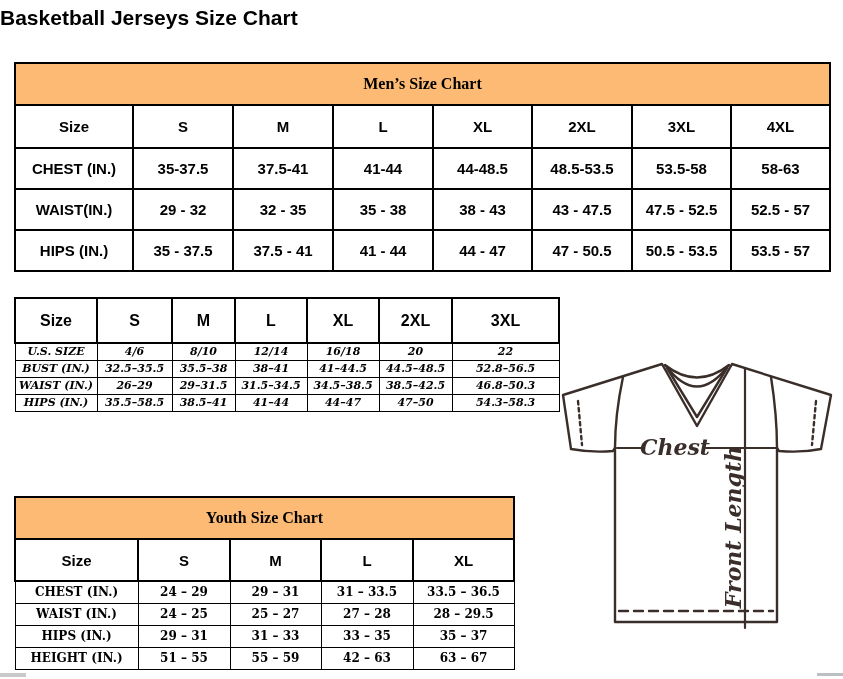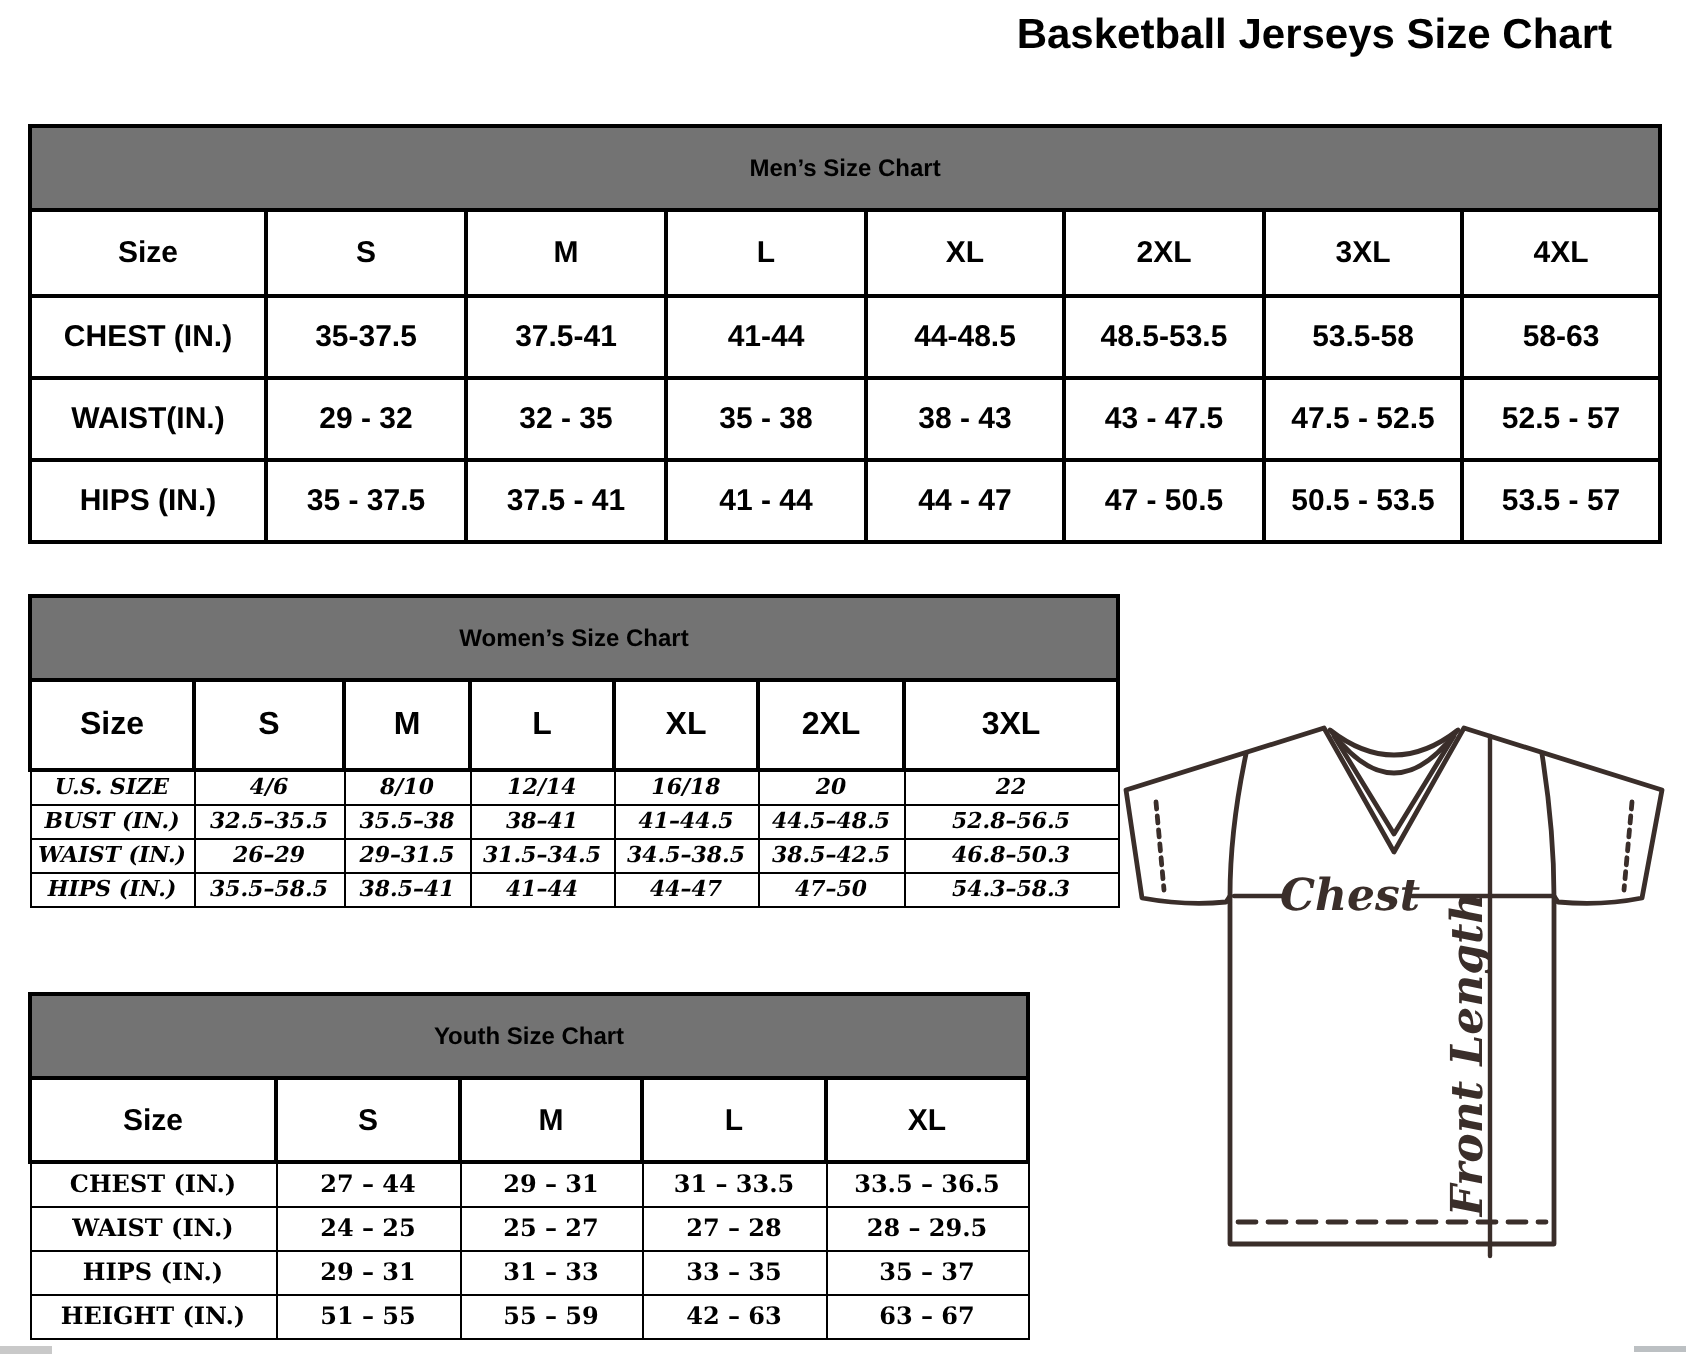--- a/index.html
+++ b/index.html
@@ -1,23 +1,23 @@
 <!DOCTYPE html>
 <html><head>
 <meta charset="utf-8">
 <style>
   html,body{margin:0;padding:0;background:#ffffff;}
   #screen{position:relative;width:843px;height:679px;background:#ffffff;overflow:hidden;
           font-family:"Liberation Sans",sans-serif;color:#000;}
-  .page-title{position:absolute;left:0;top:6px;width:806px;text-align:right;
+  .page-title{position:absolute;left:0;top:6px;width:806px;text-align:left;
               font-size:21px;font-weight:bold;letter-spacing:0px;}
   table.chart-table{position:absolute;border-collapse:collapse;table-layout:fixed;background:#fff;}
   table.chart-table th,table.chart-table td{border:2px solid #000;text-align:center;
       vertical-align:middle;font-weight:bold;padding:0;overflow:hidden;white-space:nowrap;}
-  .table-caption{background:#737373;font-size:12px;height:40px;}
+  .table-caption{background:#fdba74;font-size:16px;height:40px;font-family:Liberation Serif, serif;}
   
   #mens-table .header-row th{font-size:15px;height:41px;}
   #mens-table tbody.data-body tr{height:41px;}
   #mens-table tbody.data-body th,#mens-table tbody.data-body td{font-size:15px;}
   
   #womens-table .header-row th{font-size:16px;height:43px;}
   #womens-table tbody.data-body tr{height:17px;font-style:italic;}
   #womens-table tbody.data-body th,#womens-table tbody.data-body td{
       font-family:"DejaVu Serif",serif;font-size:11px;border-width:1.5px;}
   
@@ -105,23 +105,20 @@
     <colgroup>
       <col style="width:82px">
         <col style="width:75px">
         <col style="width:63px">
         <col style="width:72px">
       <col style="width:72px">
         <col style="width:73px">
         <col style="width:107px">
     </colgroup>
     <thead>
-      <tr>
-        <th colspan="7" class="table-caption">Women’s Size Chart</th>
-      </tr>
       <tr class="header-row">
           <th>Size</th>
           <th>S</th>
           <th>M</th>
           <th>L</th>
           <th>XL</th>
           <th>2XL</th>
           <th>3XL</th>
         </tr>
     </thead>
@@ -181,21 +178,21 @@
           <th>Size</th>
           <th>S</th>
           <th>M</th>
           <th>L</th>
           <th>XL</th>
         </tr>
     </thead>
     <tbody class="data-body">
         <tr>
           <th>CHEST (IN.)</th>
-          <td>27 – 44</td>
+          <td>24 – 29</td>
           <td>29 – 31</td>
           <td>31 – 33.5</td>
           <td>33.5 – 36.5</td>
         </tr>
         <tr>
           <th>WAIST (IN.)</th>
           <td>24 – 25</td>
           <td>25 – 27</td>
           <td>27 – 28</td>
           <td>28 – 29.5</td>

